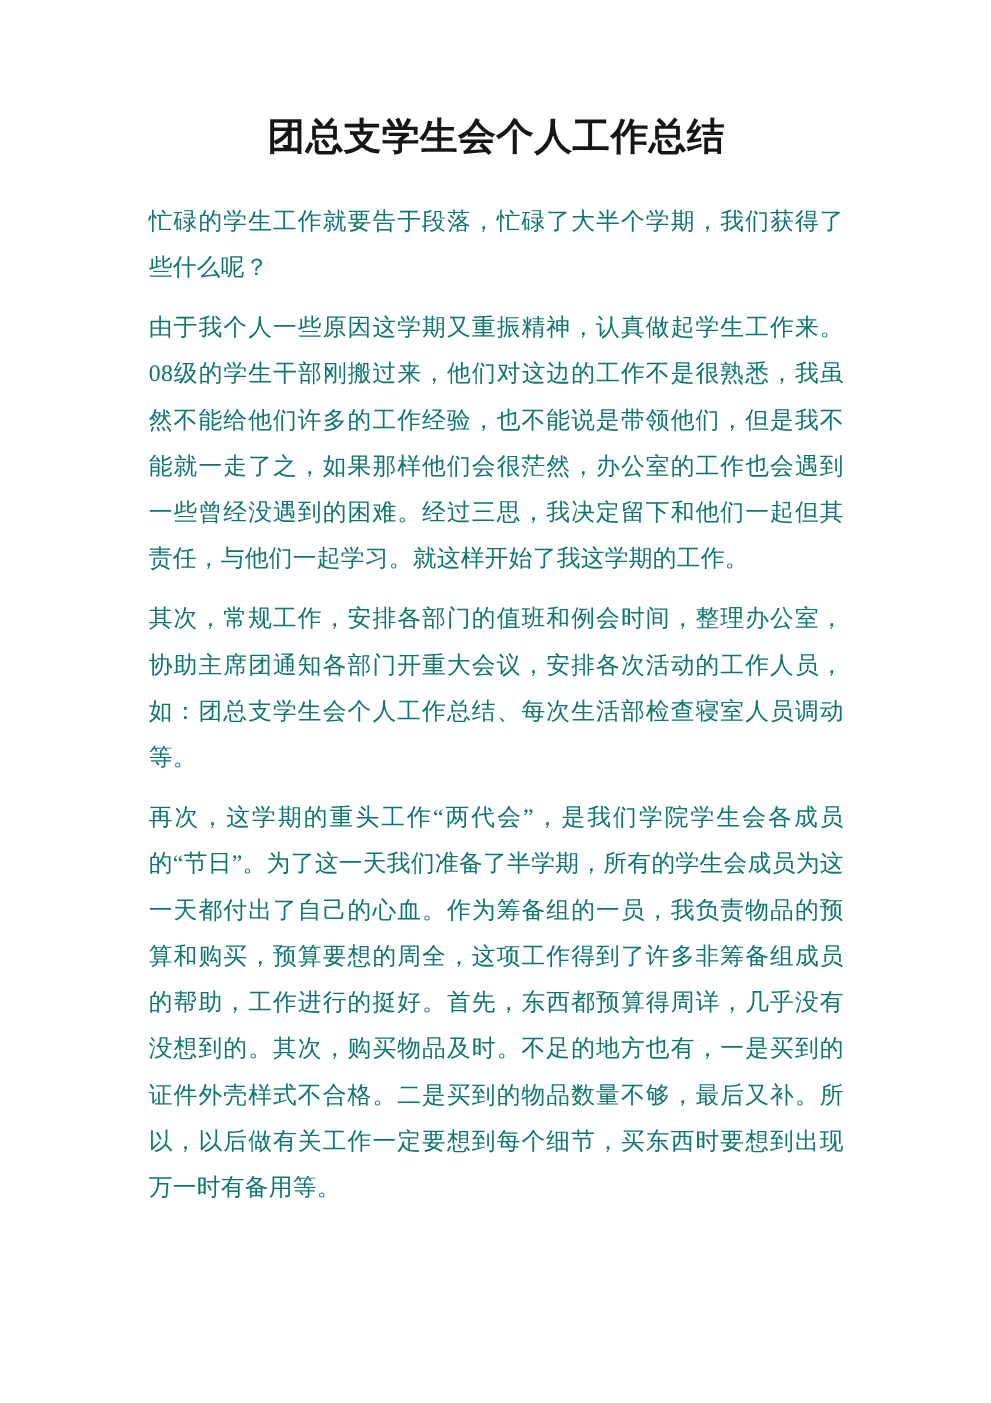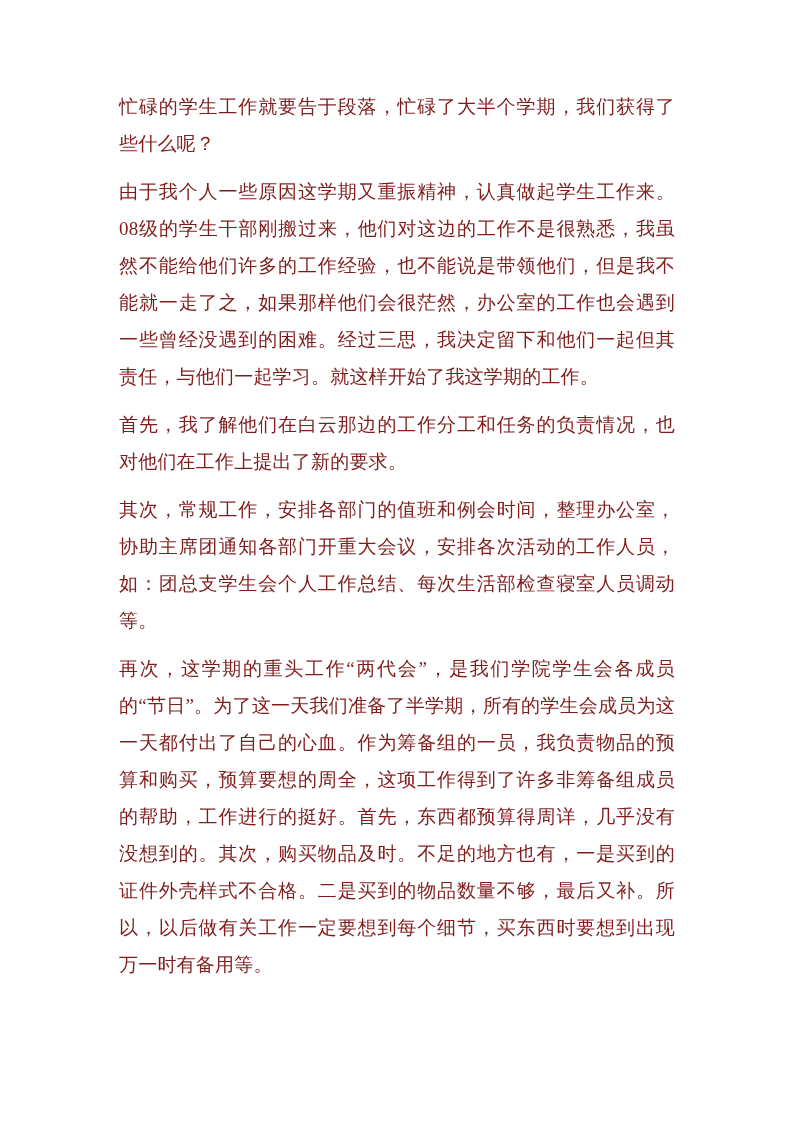--- a/index.html
+++ b/index.html
@@ -29,34 +29,34 @@
     color: #161616;
     letter-spacing: 0.5px;
     font-family: "Liberation Serif", "DejaVu Serif", serif;
   }
   .doc-paragraph {
     margin: 0 0 11px 0;
     font-size: 19px;
     line-height: 37px;
     text-align: justify;
     text-justify: inter-ideograph;
-    color: #7f1d1d;
+    color: #0f766e;
     letter-spacing: 0.2px;
   }
   .doc-paragraph:last-child {
     margin-bottom: 16px;
   }
 </style>
 </head>
 <body>
 
 <div class="page">
+  <h1 class="doc-title">团总支学生会个人工作总结</h1>
 
   <p class="doc-paragraph">忙碌的学生工作就要告于段落，忙碌了大半个学期，我们获得了些什么呢？</p>
 
   <p class="doc-paragraph">由于我个人一些原因这学期又重振精神，认真做起学生工作来。08级的学生干部刚搬过来，他们对这边的工作不是很熟悉，我虽然不能给他们许多的工作经验，也不能说是带领他们，但是我不能就一走了之，如果那样他们会很茫然，办公室的工作也会遇到一些曾经没遇到的困难。经过三思，我决定留下和他们一起但其责任，与他们一起学习。就这样开始了我这学期的工作。</p>
 
-  <p class="doc-paragraph">首先，我了解他们在白云那边的工作分工和任务的负责情况，也对他们在工作上提出了新的要求。</p>
 
   <p class="doc-paragraph">其次，常规工作，安排各部门的值班和例会时间，整理办公室，协助主席团通知各部门开重大会议，安排各次活动的工作人员，如：团总支学生会个人工作总结、每次生活部检查寝室人员调动等。</p>
 
   <p class="doc-paragraph">再次，这学期的重头工作“两代会”，是我们学院学生会各成员的“节日”。为了这一天我们准备了半学期，所有的学生会成员为这一天都付出了自己的心血。作为筹备组的一员，我负责物品的预算和购买，预算要想的周全，这项工作得到了许多非筹备组成员的帮助，工作进行的挺好。首先，东西都预算得周详，几乎没有没想到的。其次，购买物品及时。不足的地方也有，一是买到的证件外壳样式不合格。二是买到的物品数量不够，最后又补。所以，以后做有关工作一定要想到每个细节，买东西时要想到出现万一时有备用等。</p>
 </div>
 
 </body></html>

